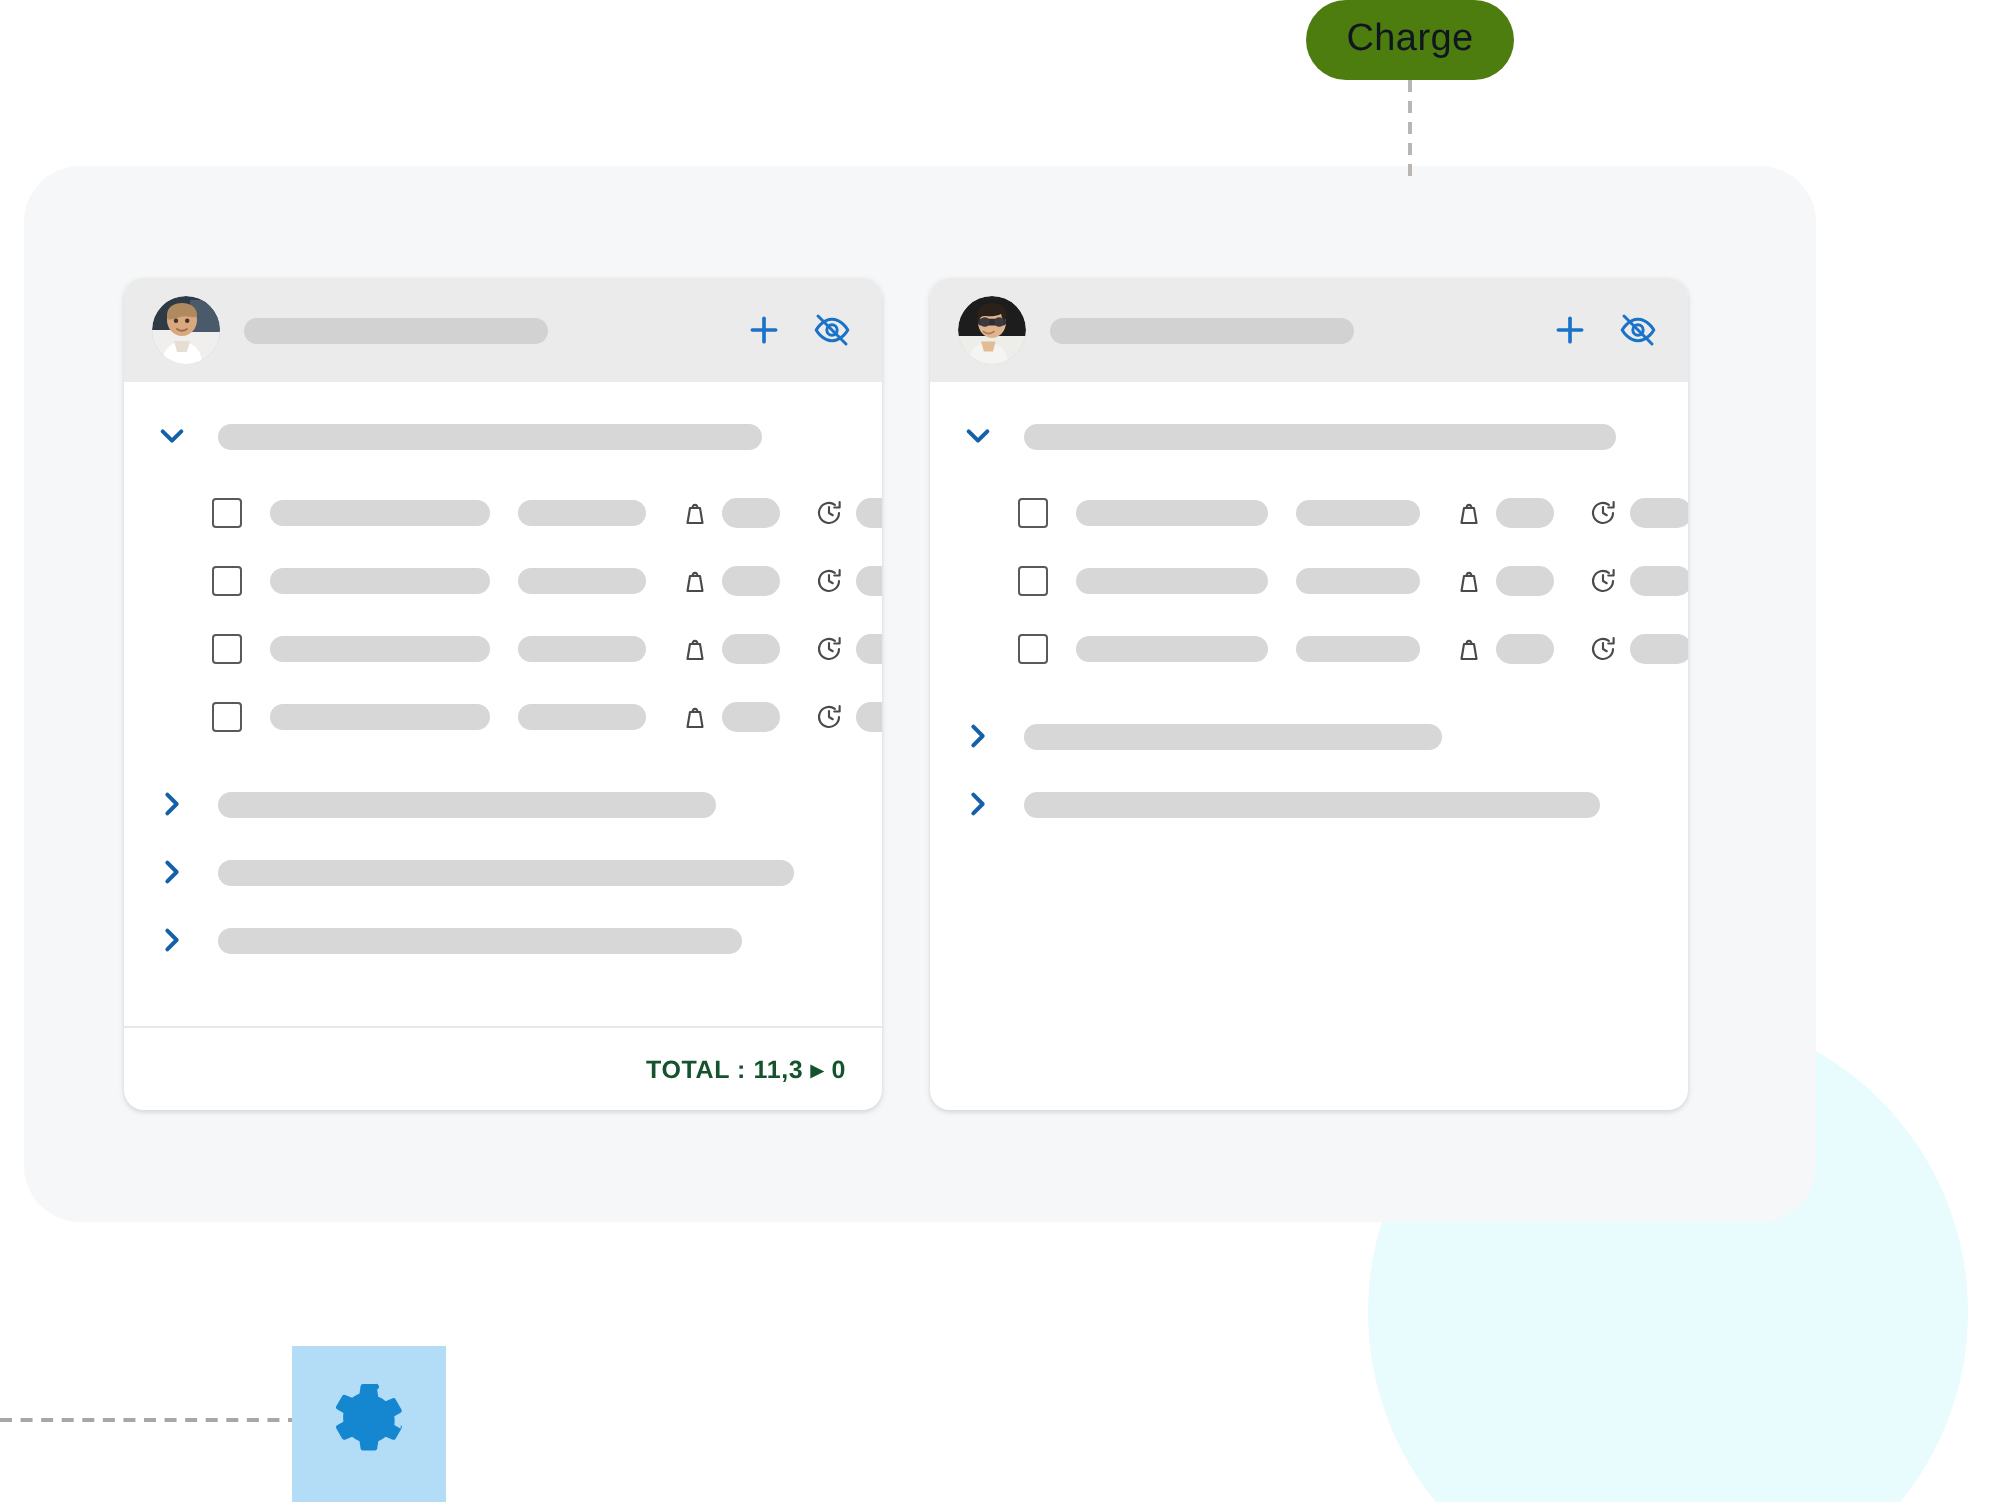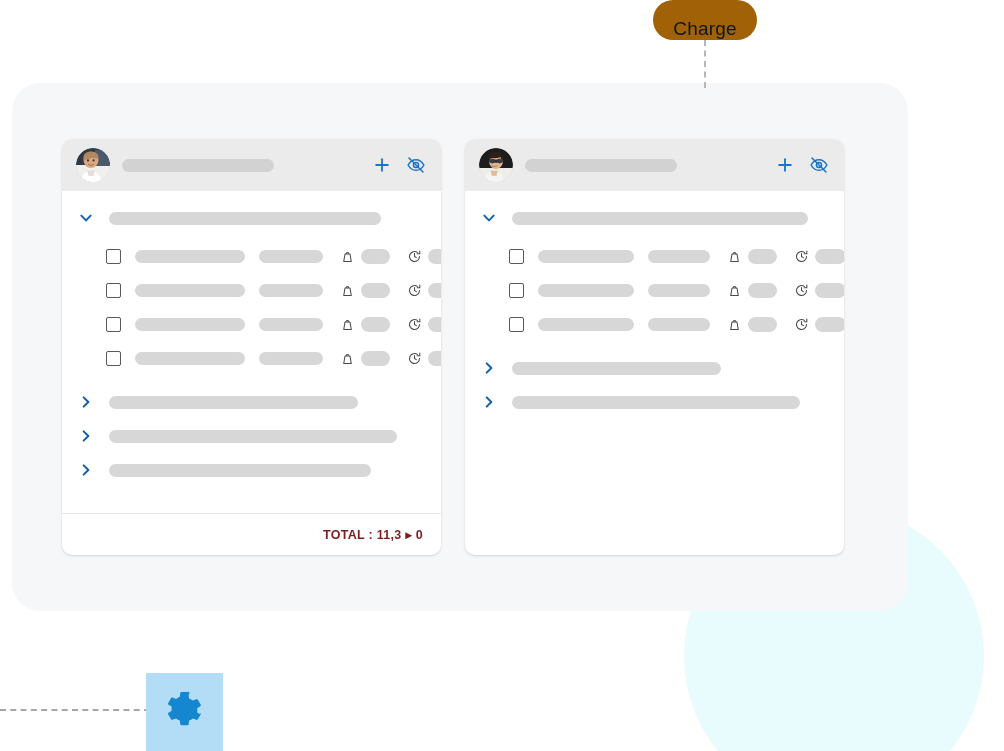--- a/index.html
+++ b/index.html
@@ -28,26 +28,26 @@
   }
 
   
   .charge-pill {
     position: absolute;
     left: 653px;
     top: 0px;
     width: 104px;
     height: 40px;
     border-radius: 20px;
-    background: #a16207;
+    background: #4d7c0f;
     color: #10161f;
     font-size: 19px;
     font-weight: 400;
     display: flex;
-    align-items: flex-end;
+    align-items: center;
     justify-content: center;
     z-index: 6;
     letter-spacing: 0.2px;
   }
   .charge-connector {
     position: absolute;
     left: 704px;
     top: 40px;
     width: 0;
     height: 48px;
@@ -159,21 +159,21 @@
   .card-footer {
     flex: 0 0 auto;
     height: 41px;
     border-top: 1px solid #e7e7e7;
     display: flex;
     align-items: center;
     justify-content: flex-end;
     padding-right: 18px;
   }
   .total-text {
-    color: #7f1d1d;
+    color: #14532d;
     font-size: 12.5px;
     font-weight: bold;
     letter-spacing: 0.3px;
   }
 
   
   .group-row {
     display: flex;
     align-items: center;
     gap: 15px;

